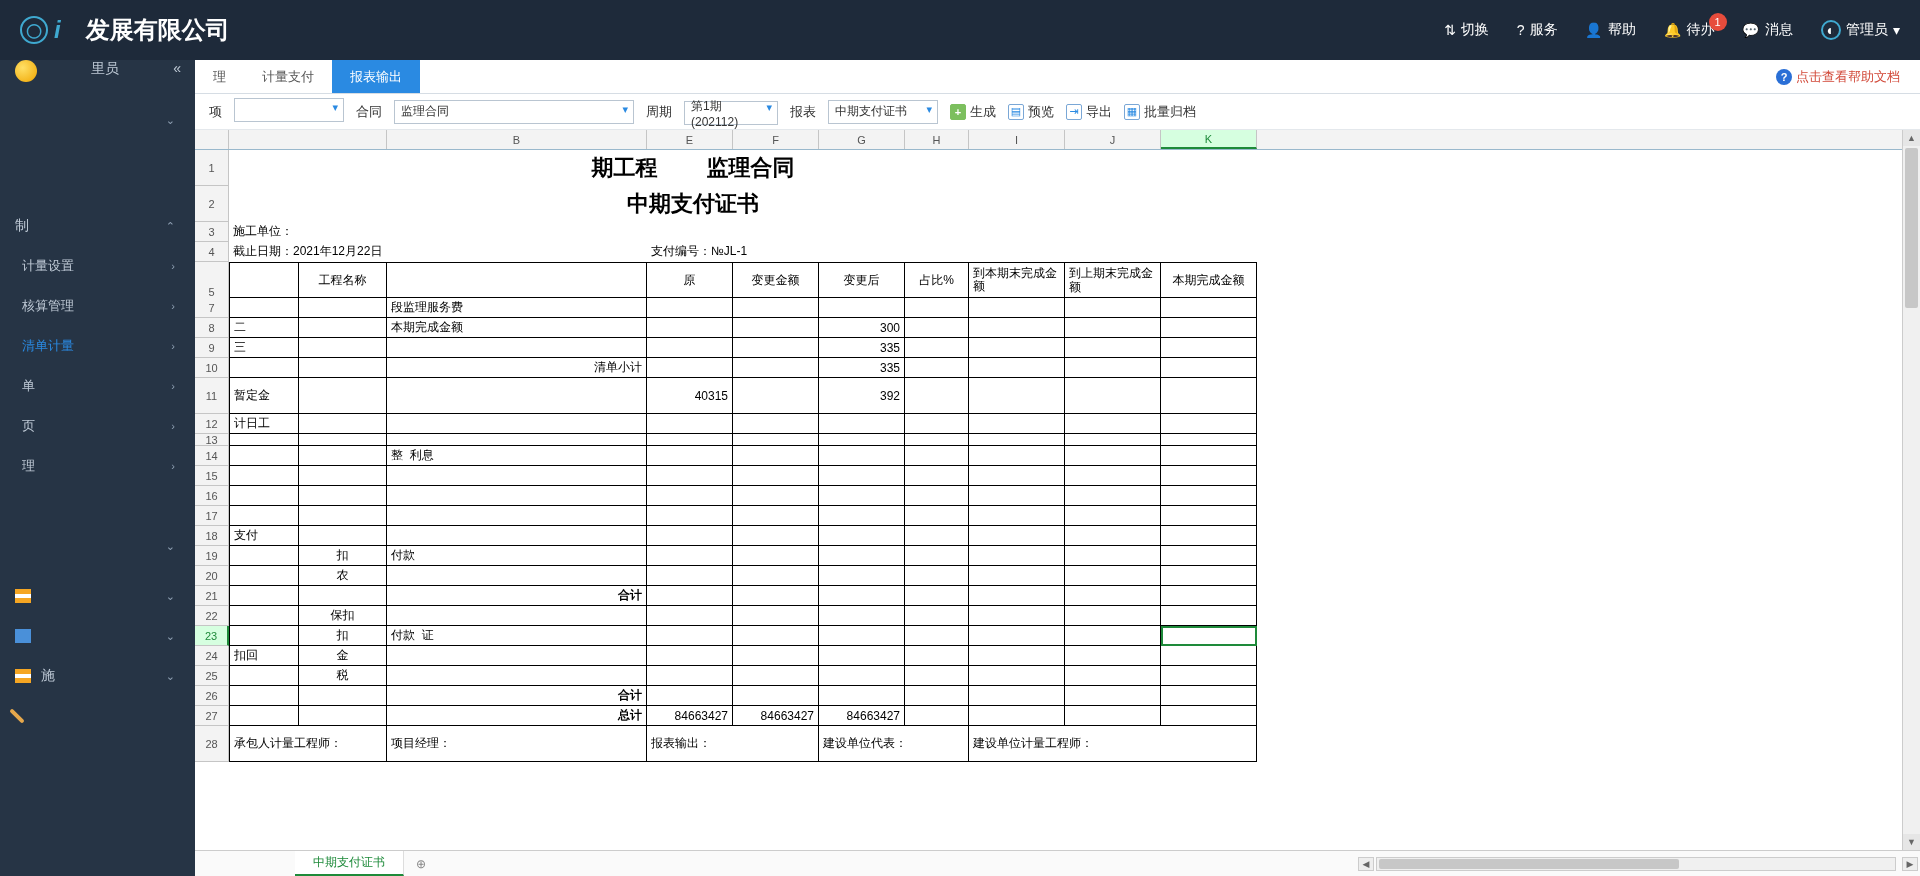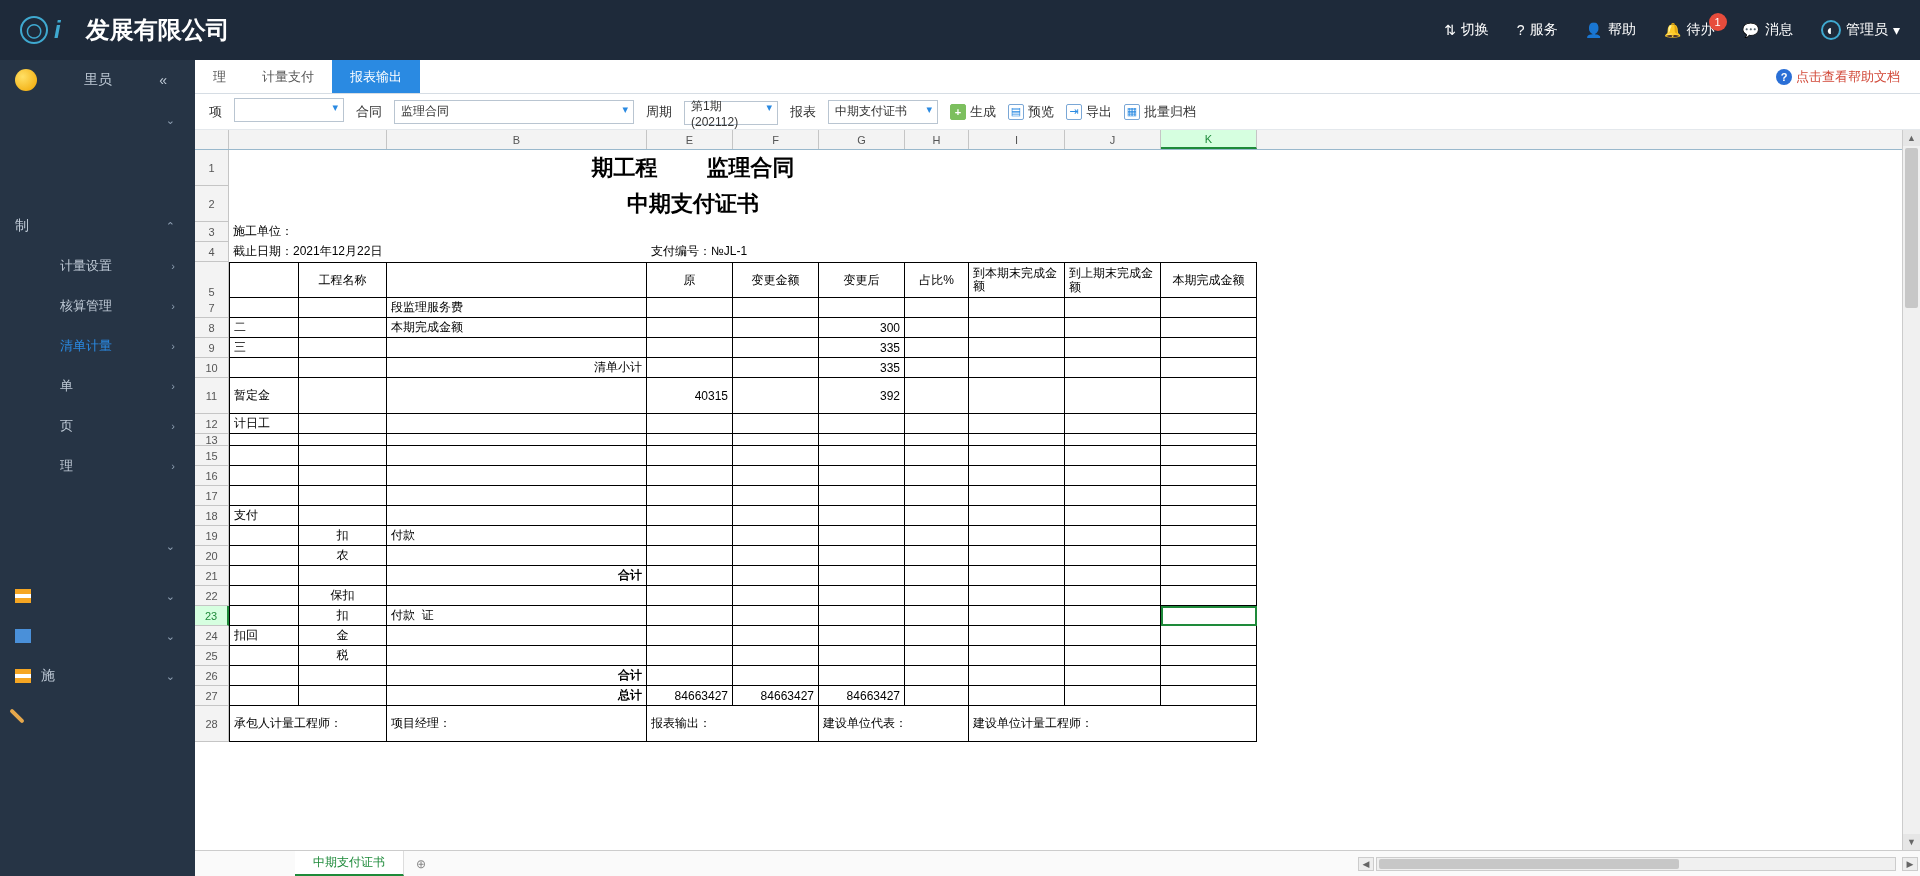--- a/index.html
+++ b/index.html
@@ -16,25 +16,25 @@
 .header .nav-item { display: flex; align-items: center; gap: 5px; cursor: pointer; position: relative; }
 .header .nav-item .icon { font-size: 14px; }
 .header .badge { position: absolute; top: -8px; right: -12px; background: #e74c3c; color: #fff; border-radius: 50%; width: 18px; height: 18px; font-size: 11px; display: flex; align-items: center; justify-content: center; }
 .header .admin-icon { width: 20px; height: 20px; border: 2px solid #3fa9d0; border-radius: 50%; display: inline-flex; align-items: center; justify-content: center; }
 
 
 .main { display: flex; height: calc(876px - 60px); }
 
 
 .sidebar { width: 195px; background: #263445; color: #bfcad6; display: flex; flex-direction: column; font-size: 14px; position: relative; }
-.sidebar .user-row { display: flex; align-items: center; justify-content: space-between; height: 40px; padding: 0 28px 0 15px; }
+.sidebar .user-row { display: flex; align-items: flex-start; justify-content: space-between; height: 40px; padding: 0 14px 0 15px; }
 .sidebar .user-face { width: 22px; height: 22px; border-radius: 50%; background: radial-gradient(circle at 35% 35%, #ffe066, #f0a500); display: inline-block; }
 .sidebar .collapse-icn { font-size: 14px; cursor: pointer; }
 .sidebar .menu-item { display: flex; align-items: center; justify-content: space-between; height: 40px; padding: 0 20px 0 15px; cursor: pointer; }
-.sidebar .menu-item.sub { padding-left: 60px; font-size: 13px; }
+.sidebar .menu-item.sub { padding-left: 22px; font-size: 13px; }
 .sidebar .menu-item.active { color: #2a8ae2; }
 .sidebar .chev { font-size: 11px; color: #8fa0b3; }
 .sidebar .with-icon { display: flex; align-items: center; gap: 10px; }
 .sidebar .side-icn { width: 16px; height: 14px; display: inline-block; }
 .sidebar .icn-blue { background: #4a90d9; }
 .sidebar .icn-orange { background: linear-gradient(#f5a623,#f5a623 33%,#fff 33%,#fff 66%,#f5a623 66%); }
 .sidebar .icn-pencil { background: #e6a84c; transform: rotate(-45deg); width: 4px; height: 18px; border-radius: 2px; }
 
 
 .content { flex: 1; display: flex; flex-direction: column; background: #fff; }
@@ -402,20 +402,34 @@
                 <div class="cell E"></div>
                 <div class="cell F"></div>
                 <div class="cell G"></div>
                 <div class="cell H"></div>
                 <div class="cell I"></div>
                 <div class="cell J"></div>
                 <div class="cell K"></div>
                 <div class="cell rest noborder"></div>
               </div>
           <div class="row">
+                <div class="rh">14</div>
+                <div class="cell lb A"></div>
+                <div class="cell" style="width:88px"></div>
+                <div class="cell wName"><span>整</span>&nbsp;&nbsp;<span>利息</span></div>
+                <div class="cell E"></div>
+                <div class="cell F"></div>
+                <div class="cell G"></div>
+                <div class="cell H"></div>
+                <div class="cell I"></div>
+                <div class="cell J"></div>
+                <div class="cell K"></div>
+                <div class="cell rest noborder"></div>
+              </div>
+          <div class="row">
                 <div class="rh">15</div>
                 <div class="cell lb A"></div>
                 <div class="cell" style="width:88px"></div>
                 <div class="cell wName"></div>
                 <div class="cell E"></div>
                 <div class="cell F"></div>
                 <div class="cell G"></div>
                 <div class="cell H"></div>
                 <div class="cell I"></div>
                 <div class="cell J"></div>

